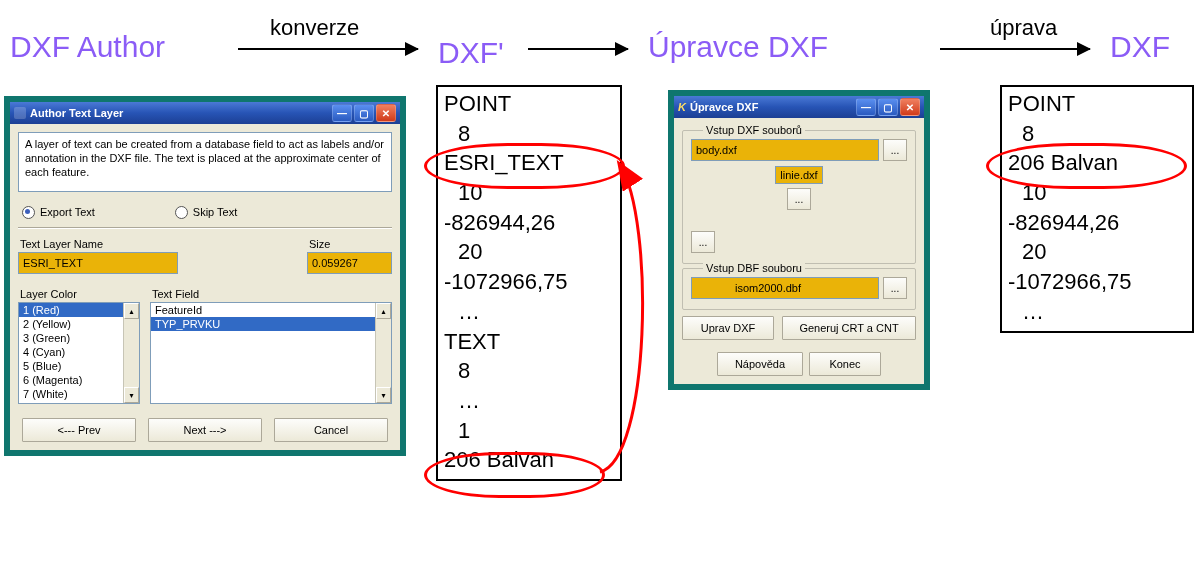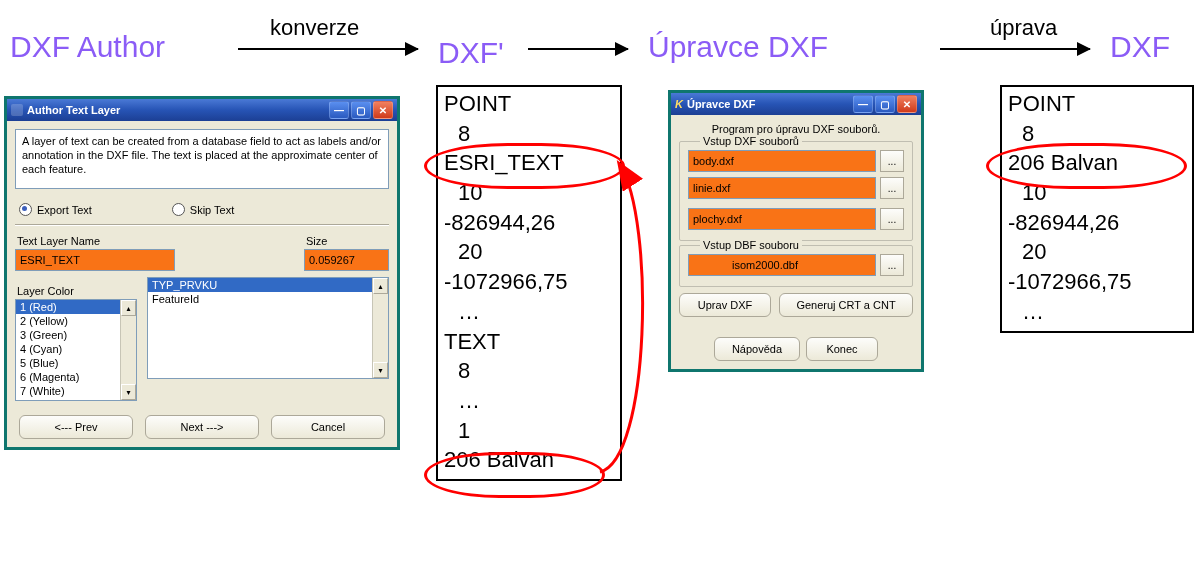--- a/index.html
+++ b/index.html
@@ -30,21 +30,21 @@
     content: "";
     position: absolute;
     right: -1px;
     top: -6px;
     border-left: 14px solid #000;
     border-top: 7px solid transparent;
     border-bottom: 7px solid transparent;
   }
   
   .win-dialog {
-    border: 3px solid #0f766e;
+    border: 6px solid #0f766e;
     background: #ece9d8;
     font-size: 11px;
   }
   .titlebar {
     display: flex;
     align-items: center;
     height: 22px;
     padding: 0 4px;
     background: linear-gradient(to bottom, #4a79d6 0%, #2754b5 50%, #1c3f94 100%);
     color: #fff;
@@ -64,30 +64,30 @@
   }
   .winbtn.close { background: linear-gradient(to bottom, #f08060, #d03a1a); }
   .dlg-body { padding: 8px; color: #000; }
   .inset-box {
     background: #fff;
     border: 1px solid #7f9db9;
     padding: 5px 6px;
     font-size: 11px;
   }
   .radio-row { display: flex; gap: 80px; margin: 14px 4px 4px 4px; }
-  .radio-item { display: flex; align-items: center; gap: 5px; }
+  .radio-item { display: flex; gap: 5px; }
   .radio-dot {
     width: 11px; height: 11px; border: 1px solid #555; border-radius: 50%; background: #fff; position: relative;
   }
   .radio-dot.checked::after { content: ""; position: absolute; left: 2px; top: 2px; width: 5px; height: 5px; background: #3c5fbb; border-radius: 50%; }
   .hr { height: 1px; background: #aca899; margin: 8px 0 2px 0; box-shadow: 0 1px 0 #fff; }
   .field-label { margin: 8px 0 2px 2px; }
   .row-flex { display: flex; gap: 12px; align-items: flex-start; }
   .input {
-    background: #f97316;
+    background: #eab308;
     border: 1px solid #7f9db9;
     padding: 2px 4px;
     height: 16px;
     font-size: 11px;
     display: flex;
     align-items: center;
   }
   .listbox {
     background: #fff;
     border: 1px solid #7f9db9;
@@ -97,21 +97,21 @@
     position: relative;
   }
   .listbox .item { padding: 1px 4px; white-space: nowrap; }
   .listbox .sel { background: #316ac5; color: #fff; }
   .scroll-col { position: absolute; right: 0; top: 0; bottom: 0; width: 15px; background: #ece9d8; border-left: 1px solid #c7c5b6; }
   .arrow-btn { height: 14px; background: #ece9d8; border: 1px solid #fff; border-right-color: #aca899; border-bottom-color: #aca899; display: flex; align-items: center; justify-content: center; font-size: 8px; }
   .btn {
     height: 22px;
     border: 1px solid #aca899;
     background: linear-gradient(to bottom, #fdfdfb, #ece9d8);
-    border-radius: 6px;
+    border-radius: 1px;
     display: flex; align-items: center; justify-content: center;
     font-size: 11px;
     padding: 0 6px;
   }
   .groupbox { border: 1px solid #c0beb1; border-radius: 2px; padding: 8px 8px 10px 8px; margin: 4px 0; position: relative; }
   .group-title { position: absolute; top: -7px; left: 20px; background: #ece9d8; padding: 0 3px; font-size: 11px; }
   .browse-row { display: flex; gap: 4px; align-items: center; }
   .browse-btn {
     width: 22px; height: 20px;
     border: 1px solid #aca899;
@@ -205,23 +205,24 @@
           <div class="item">6 (Magenta)</div>
           <div class="item">7 (White)</div>
           <div class="scroll-col">
             <div class="arrow-btn">▴</div>
             <div style="flex:1"></div>
             <div class="arrow-btn" style="position:absolute;bottom:0;left:0;right:0;">▾</div>
           </div>
         </div>
       </div>
       <div style="flex:1">
+        <div class="field-label">Text Field</div>
         <div class="listbox">
+          <div class="item">FeatureId</div>
           <div class="item sel">TYP_PRVKU</div>
-          <div class="item">FeatureId</div>
           <div class="scroll-col">
             <div class="arrow-btn">▴</div>
             <div class="arrow-btn" style="position:absolute;bottom:0;left:0;right:0;">▾</div>
           </div>
         </div>
       </div>
     </div>
 
     <div class="row-flex" style="margin-top:14px; justify-content:center;">
       <div class="btn" style="width:100px;">&lt;--- Prev</div>
@@ -249,51 +250,49 @@
 
 <div class="win-dialog" style="position:absolute; left:668px; top:90px; width:250px;">
   <div class="titlebar">
     <span style="color:#fd6;font-style:italic;font-weight:bold;margin-right:4px;">K</span>
     <span class="title">Úpravce DXF</span>
     <span class="winbtn">—</span>
     <span class="winbtn">▢</span>
     <span class="winbtn close">✕</span>
   </div>
   <div class="dlg-body">
-    <div style="text-align:center; margin-bottom:6px;">Program pro úpravu DXF souborů.</div>
 
     <div class="groupbox">
       <span class="group-title">Vstup DXF souborů</span>
       <div class="browse-row" style="margin-bottom:5px;">
         <div class="input" style="flex:1;">body.dxf</div>
         <div class="browse-btn">...</div>
       </div>
-      <div class="browse-row" style="margin-bottom:9px;">
+      <div class="browse-row" style="margin-bottom:21px;flex-direction:column;">
         <div class="input" style="flex:1;">linie.dxf</div>
         <div class="browse-btn">...</div>
       </div>
       <div class="browse-row">
-        <div class="input" style="flex:1;">plochy.dxf</div>
         <div class="browse-btn">...</div>
       </div>
     </div>
 
     <div class="groupbox">
       <span class="group-title">Vstup DBF souboru</span>
       <div class="browse-row">
         <div class="input" style="flex:1;padding-left:43px;">isom2000.dbf</div>
         <div class="browse-btn">...</div>
       </div>
     </div>
 
     <div class="row-flex" style="margin-top:6px; gap:8px;">
       <div class="btn" style="flex:0 0 78px;">Uprav DXF</div>
       <div class="btn" style="flex:1;">Generuj CRT a CNT</div>
     </div>
-    <div class="row-flex" style="margin-top:20px; gap:6px; justify-content:center;">
+    <div class="row-flex" style="margin-top:12px; gap:6px; justify-content:center;">
       <div class="btn" style="width:72px;">Nápověda</div>
       <div class="btn" style="width:58px;">Konec</div>
     </div>
   </div>
 </div>
 
 <div class="dxf-box" style="position:absolute; left:1000px; top:85px; width:178px;">
   <div>POINT</div>
   <div class="indent">8</div>
   <div>206 Balvan</div>

